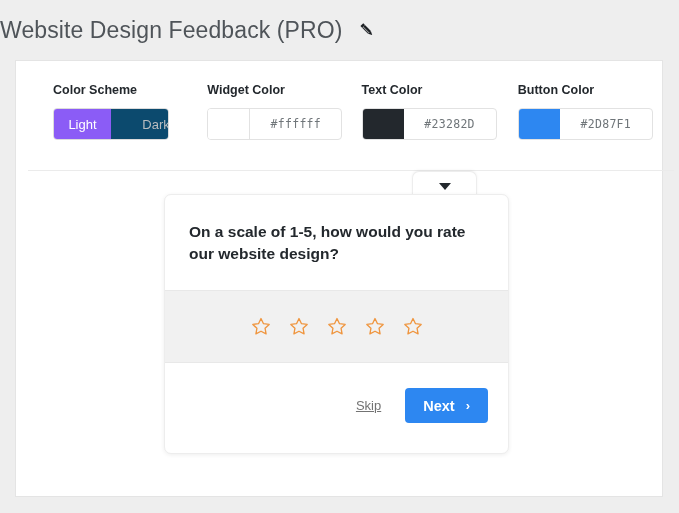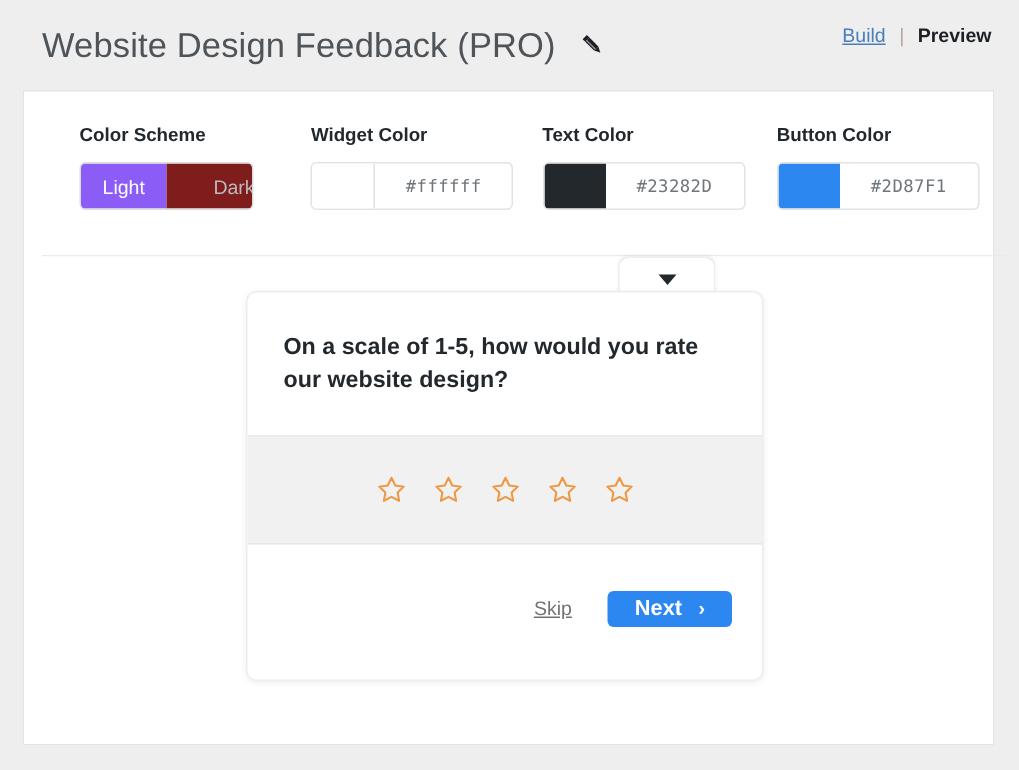--- a/index.html
+++ b/index.html
@@ -19,21 +19,21 @@
   .page-header {
     position: absolute;
     left: 0; top: 0;
     width: 679px; height: 60px;
     display: flex;
     align-items: center;
   }
   .title-wrap {
     display: flex;
     align-items: center;
-    margin-left: 28px;
+    margin-left: 0;
   }
   .page-title {
     font-size: 23px;
     color: #4f5459;
     font-weight: 400;
     letter-spacing: 0.1px;
     white-space: nowrap;
   }
   .edit-pencil {
     margin-left: 14px;
@@ -121,21 +121,21 @@
     width: 57px;
     font-size: 13px;
     cursor: pointer;
     box-sizing: border-box;
   }
   .toggle-opt.active {
     background: #8b5cf6;
     color: #ffffff;
   }
   .toggle-opt.inactive {
-    background: #7f1d1d;
+    background: #0c4a6e;
     color: #b9bcbf;
     padding-left: 33px;
   }
 
   
   .color-field {
     display: inline-flex;
     border: 1px solid #e2e2e2;
     border-radius: 4px;
     overflow: hidden;
@@ -244,21 +244,21 @@
     color: #737373;
     text-decoration: underline;
     margin-right: 24px;
     cursor: pointer;
   }
   .next-btn {
     background: #2d87f1;
     color: #ffffff;
     border: none;
     border-radius: 4px;
-    height: 24px;
+    height: 35px;
     padding: 0 18px;
     font-size: 14.5px;
     font-weight: bold;
     font-family: "Liberation Sans", sans-serif;
     display: inline-flex;
     align-items: center;
     cursor: pointer;
   }
   .next-chevron {
     margin-left: 11px;
@@ -277,25 +277,20 @@
         <g transform="rotate(-45 10 10)">
           <rect x="8.1" y="2.6" width="4.0" height="2.4" fill="#1c1f23"></rect>
           <rect x="8.1" y="5.0" width="4.0" height="8.4" fill="#1c1f23"></rect>
           <rect x="8.9" y="5.0" width="0.9" height="8.4" fill="#ffffff" opacity="0.55"></rect>
           <polygon points="8.1,13.4 12.1,13.4 10.1,17.2" fill="#1c1f23"></polygon>
           <polygon points="9.4,16.0 10.8,16.0 10.1,17.2" fill="#3c4248"></polygon>
         </g>
       </svg>
     </span>
   </div>
-  <div class="header-right">
-    <span class="link-build">Build</span>
-    <span class="sep-bar">|</span>
-    <span class="link-preview">Preview</span>
-  </div>
 </div>
 
 <div class="main-card">
 
   <div class="settings-row">
 
     <div class="setting-group g1">
       <div class="setting-label">Color Scheme</div>
       <div class="toggle">
         <div class="toggle-opt active">Light</div>

